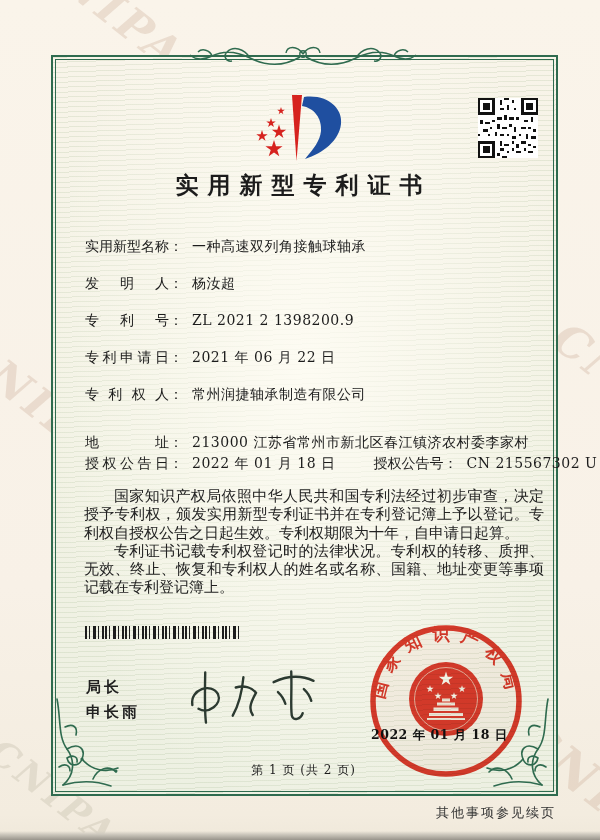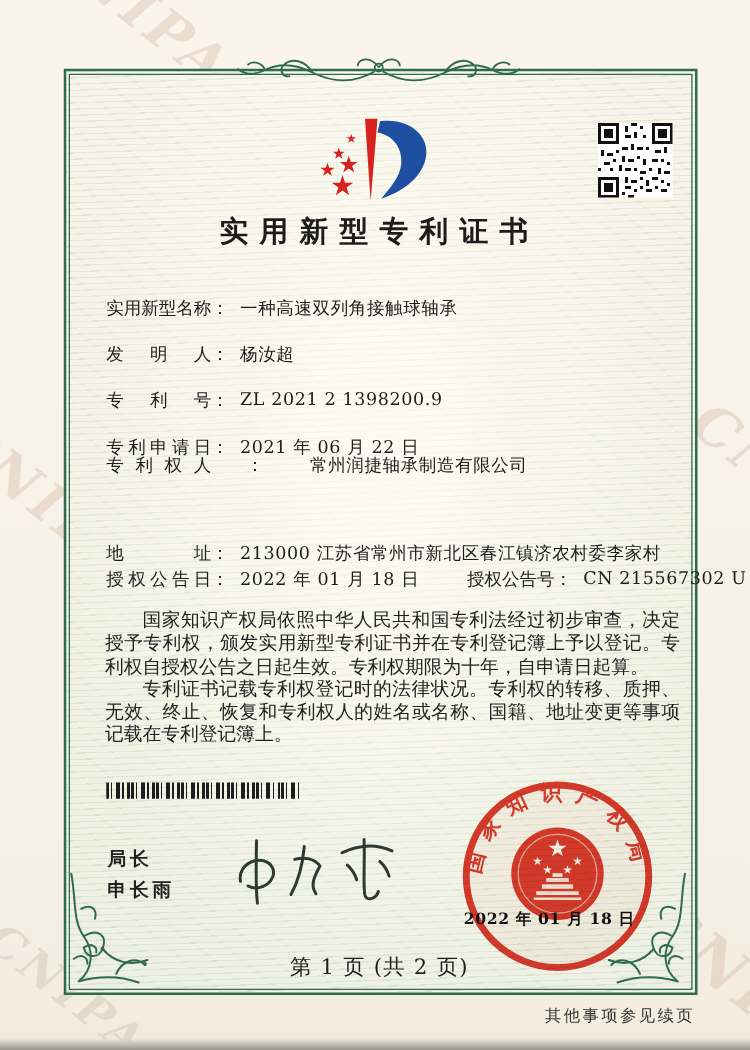--- a/index.html
+++ b/index.html
@@ -53,21 +53,21 @@
       #1d1d1d 17px 19px,transparent 19px 20px);}
   
   .sig-label{position:absolute;left:86px;z-index:3;font:700 15px var(--sans);letter-spacing:3px;color:#222;}
   .signature{position:absolute;left:178px;top:663px;z-index:4;transform:rotate(-2deg);}
   
   .seal{position:absolute;left:366px;top:621px;z-index:4;opacity:.92;mix-blend-mode:multiply;}
   .seal-date{position:absolute;left:371px;top:727px;z-index:5;font-size:12.5px;
              font-weight:600;letter-spacing:.5px;color:#111;white-space:nowrap;}
   
   .page-num{position:absolute;left:51px;top:762px;width:505px;z-index:3;text-align:center;
-            font-size:17px;letter-spacing:1px;}
+            font-size:12px;letter-spacing:1px;}
   .cont-note{position:absolute;left:51px;top:804px;width:505px;z-index:3;text-align:right;
              font-size:13px;letter-spacing:2px;color:#333;}
   .edge-bottom{position:absolute;left:0;top:831px;width:600px;height:9px;z-index:6;
     background:linear-gradient(180deg,rgba(216,212,202,0) 0%,#cfcabf 35%,#98948b 100%);}
 </style>
 </head>
 <body>
 
 <div class="page">
 
@@ -200,21 +200,21 @@
   <div class="frow" style="top:312px;">
     <span class="flabel">专利号</span>
       <span class="fcolon">：</span>
     <span class="fvalue">ZL 2021 2 1398200.9</span>
   </div>
   <div class="frow" style="top:349px;">
     <span class="flabel">专利申请日</span>
       <span class="fcolon">：</span>
     <span class="fvalue">2021 年 06 月 22 日</span>
   </div>
-  <div class="frow" style="top:364px;gap:28px;">
+  <div class="frow" style="top:386px;">
     <span class="flabel">专利权人</span>
       <span class="fcolon">：</span>
     <span class="fvalue">常州润捷轴承制造有限公司</span>
   </div>
   <div class="frow" style="top:400px;margin-top:34px;">
     <span class="flabel">地址</span>
       <span class="fcolon">：</span>
     <span class="fvalue">213000 江苏省常州市新北区春江镇济农村委李家村</span>
   </div>
   <div class="frow" style="top:455px;">

